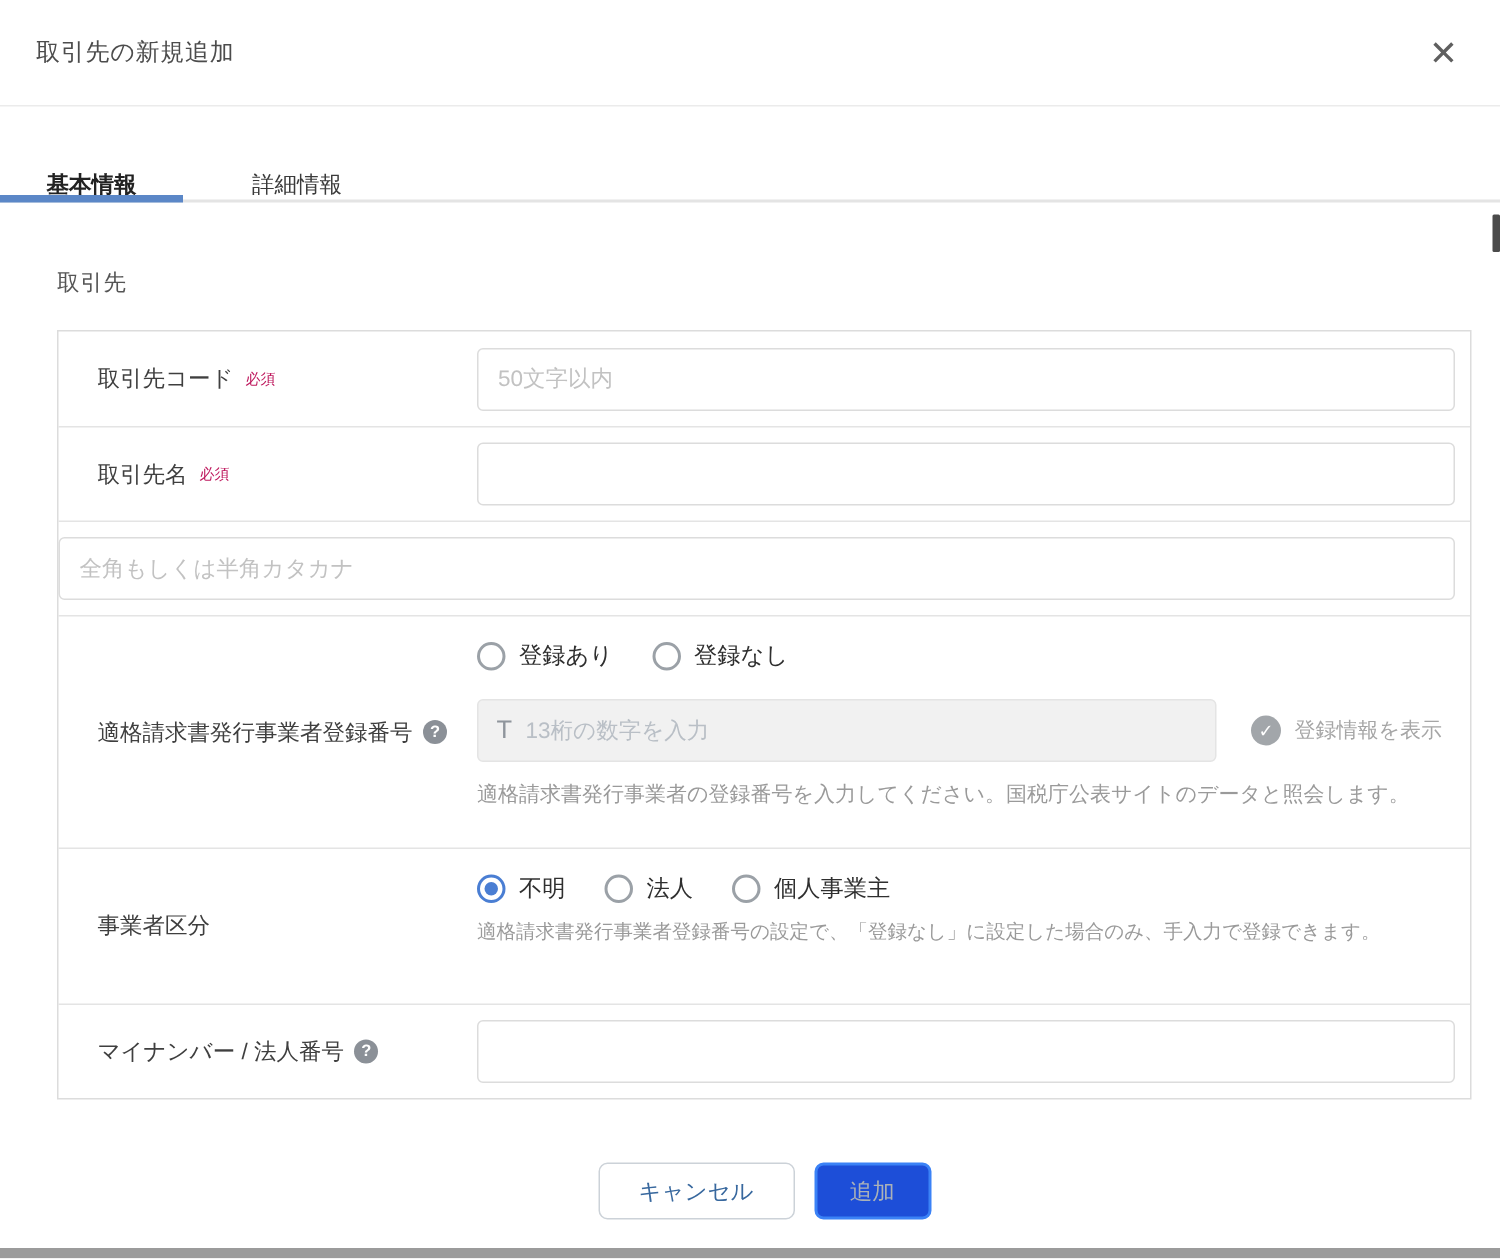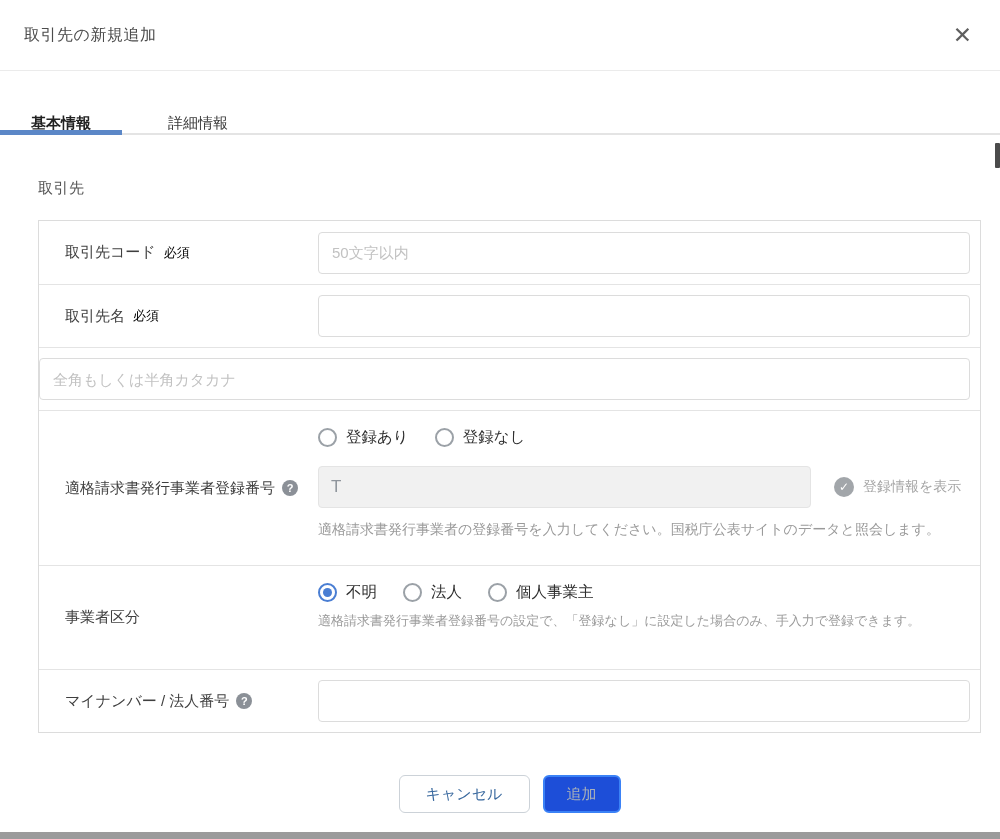--- a/index.html
+++ b/index.html
@@ -78,21 +78,21 @@
   .row-invoice { min-height: 155px; }
   .row-biztype { min-height: 104px; }
   .row-mynumber { min-height: 60px; }
 
   .cell-label {
     width: 279px; flex: 0 0 279px;
     display: flex; align-items: center;
     padding-left: 26px; padding-right: 10px;
     font-size: 15px; color: #3f3f3f;
   }
-  .required-badge { color: #000000; font-size: 13px; margin-left: 8px; white-space: nowrap; }
+  .required-badge { color: #be185d; font-size: 10px; margin-left: 8px; white-space: nowrap; }
   .help-icon {
     display: inline-flex; align-items: center; justify-content: center;
     width: 16px; height: 16px; border-radius: 50%;
     background: #8b9097; color: #fff;
     font-size: 11px; font-weight: bold;
     margin-left: 7px; cursor: pointer; flex: 0 0 16px;
   }
 
   .cell-value {
     flex: 1 1 auto;
@@ -245,20 +245,21 @@
               <span class="radio-label">登録あり</span>
             </label>
             <label class="radio-option">
               <span class="radio-circle"></span>
               <span class="radio-label">登録なし</span>
             </label>
           </div>
           <div class="invoice-input-line">
             <div class="disabled-input">
               <span class="input-prefix">T</span>
+              <input type="text" disabled="" placeholder="13桁の数字を入力" style="">
             </div>
             <span class="verify-link">
               <span class="check-circle">✓</span>
               <span>登録情報を表示</span>
             </span>
           </div>
           <div class="helper-text">適格請求書発行事業者の登録番号を入力してください。国税庁公表サイトのデータと照会します。</div>
         </div>
       </div>
 

